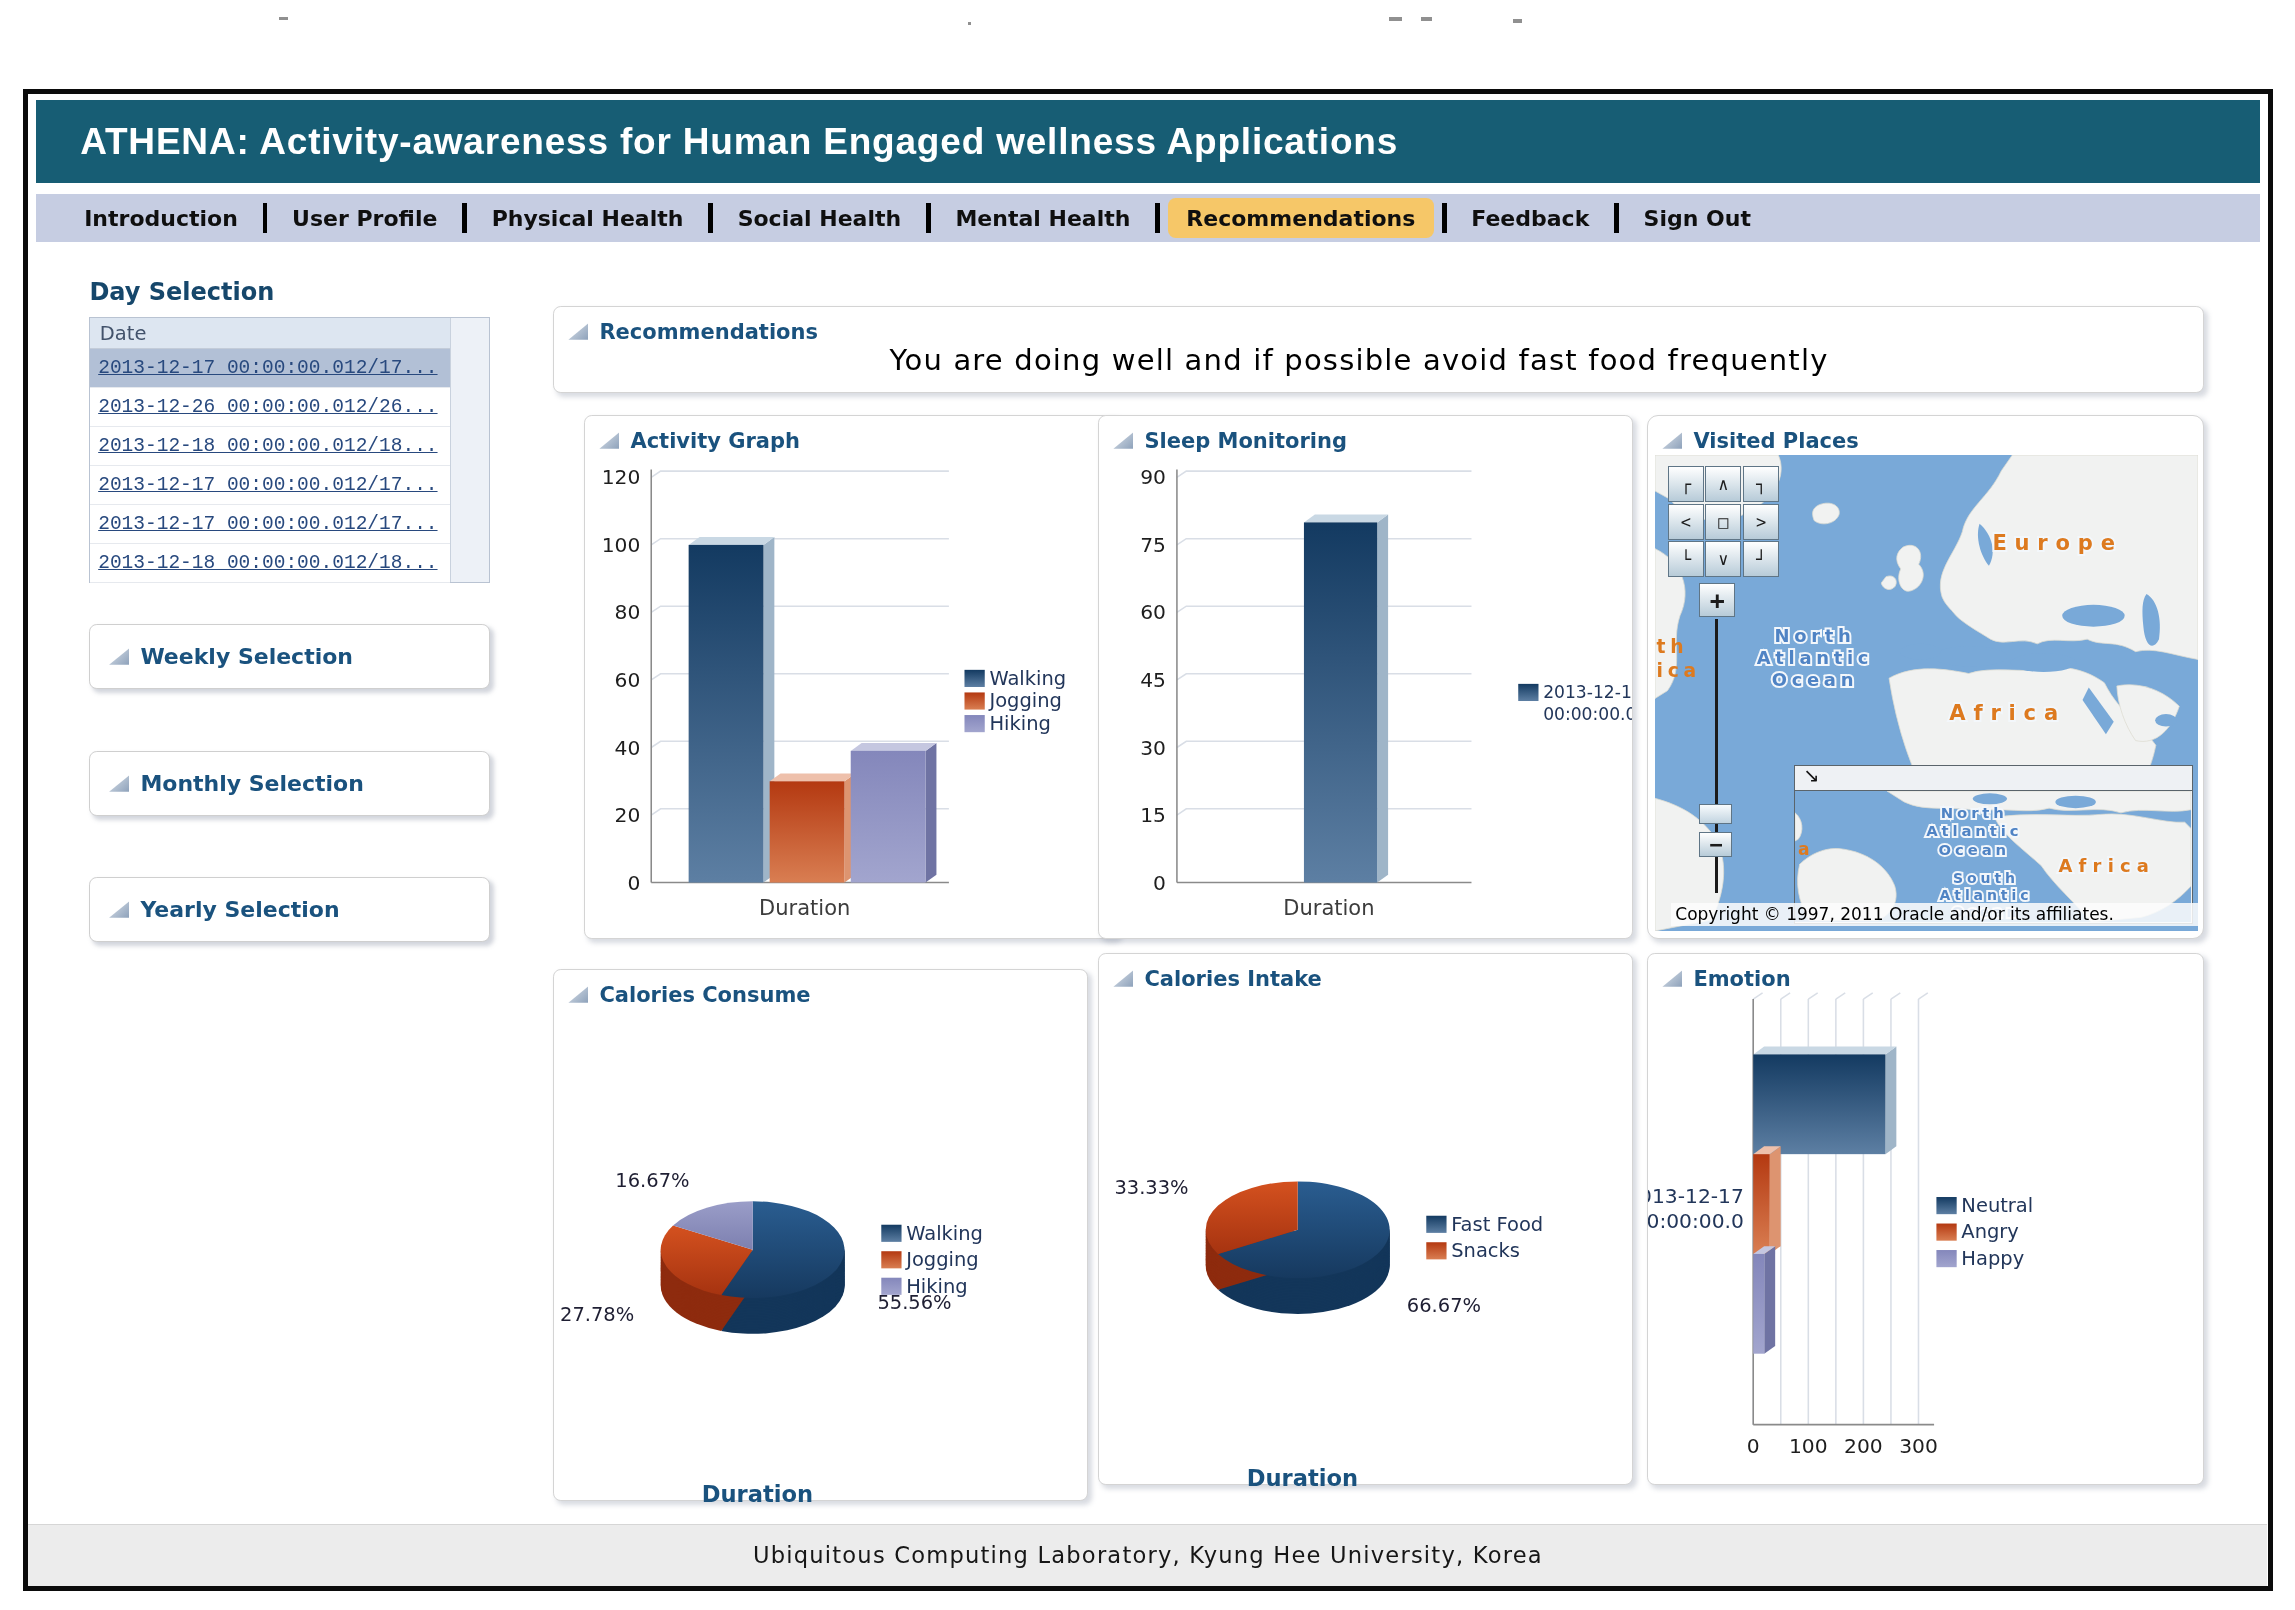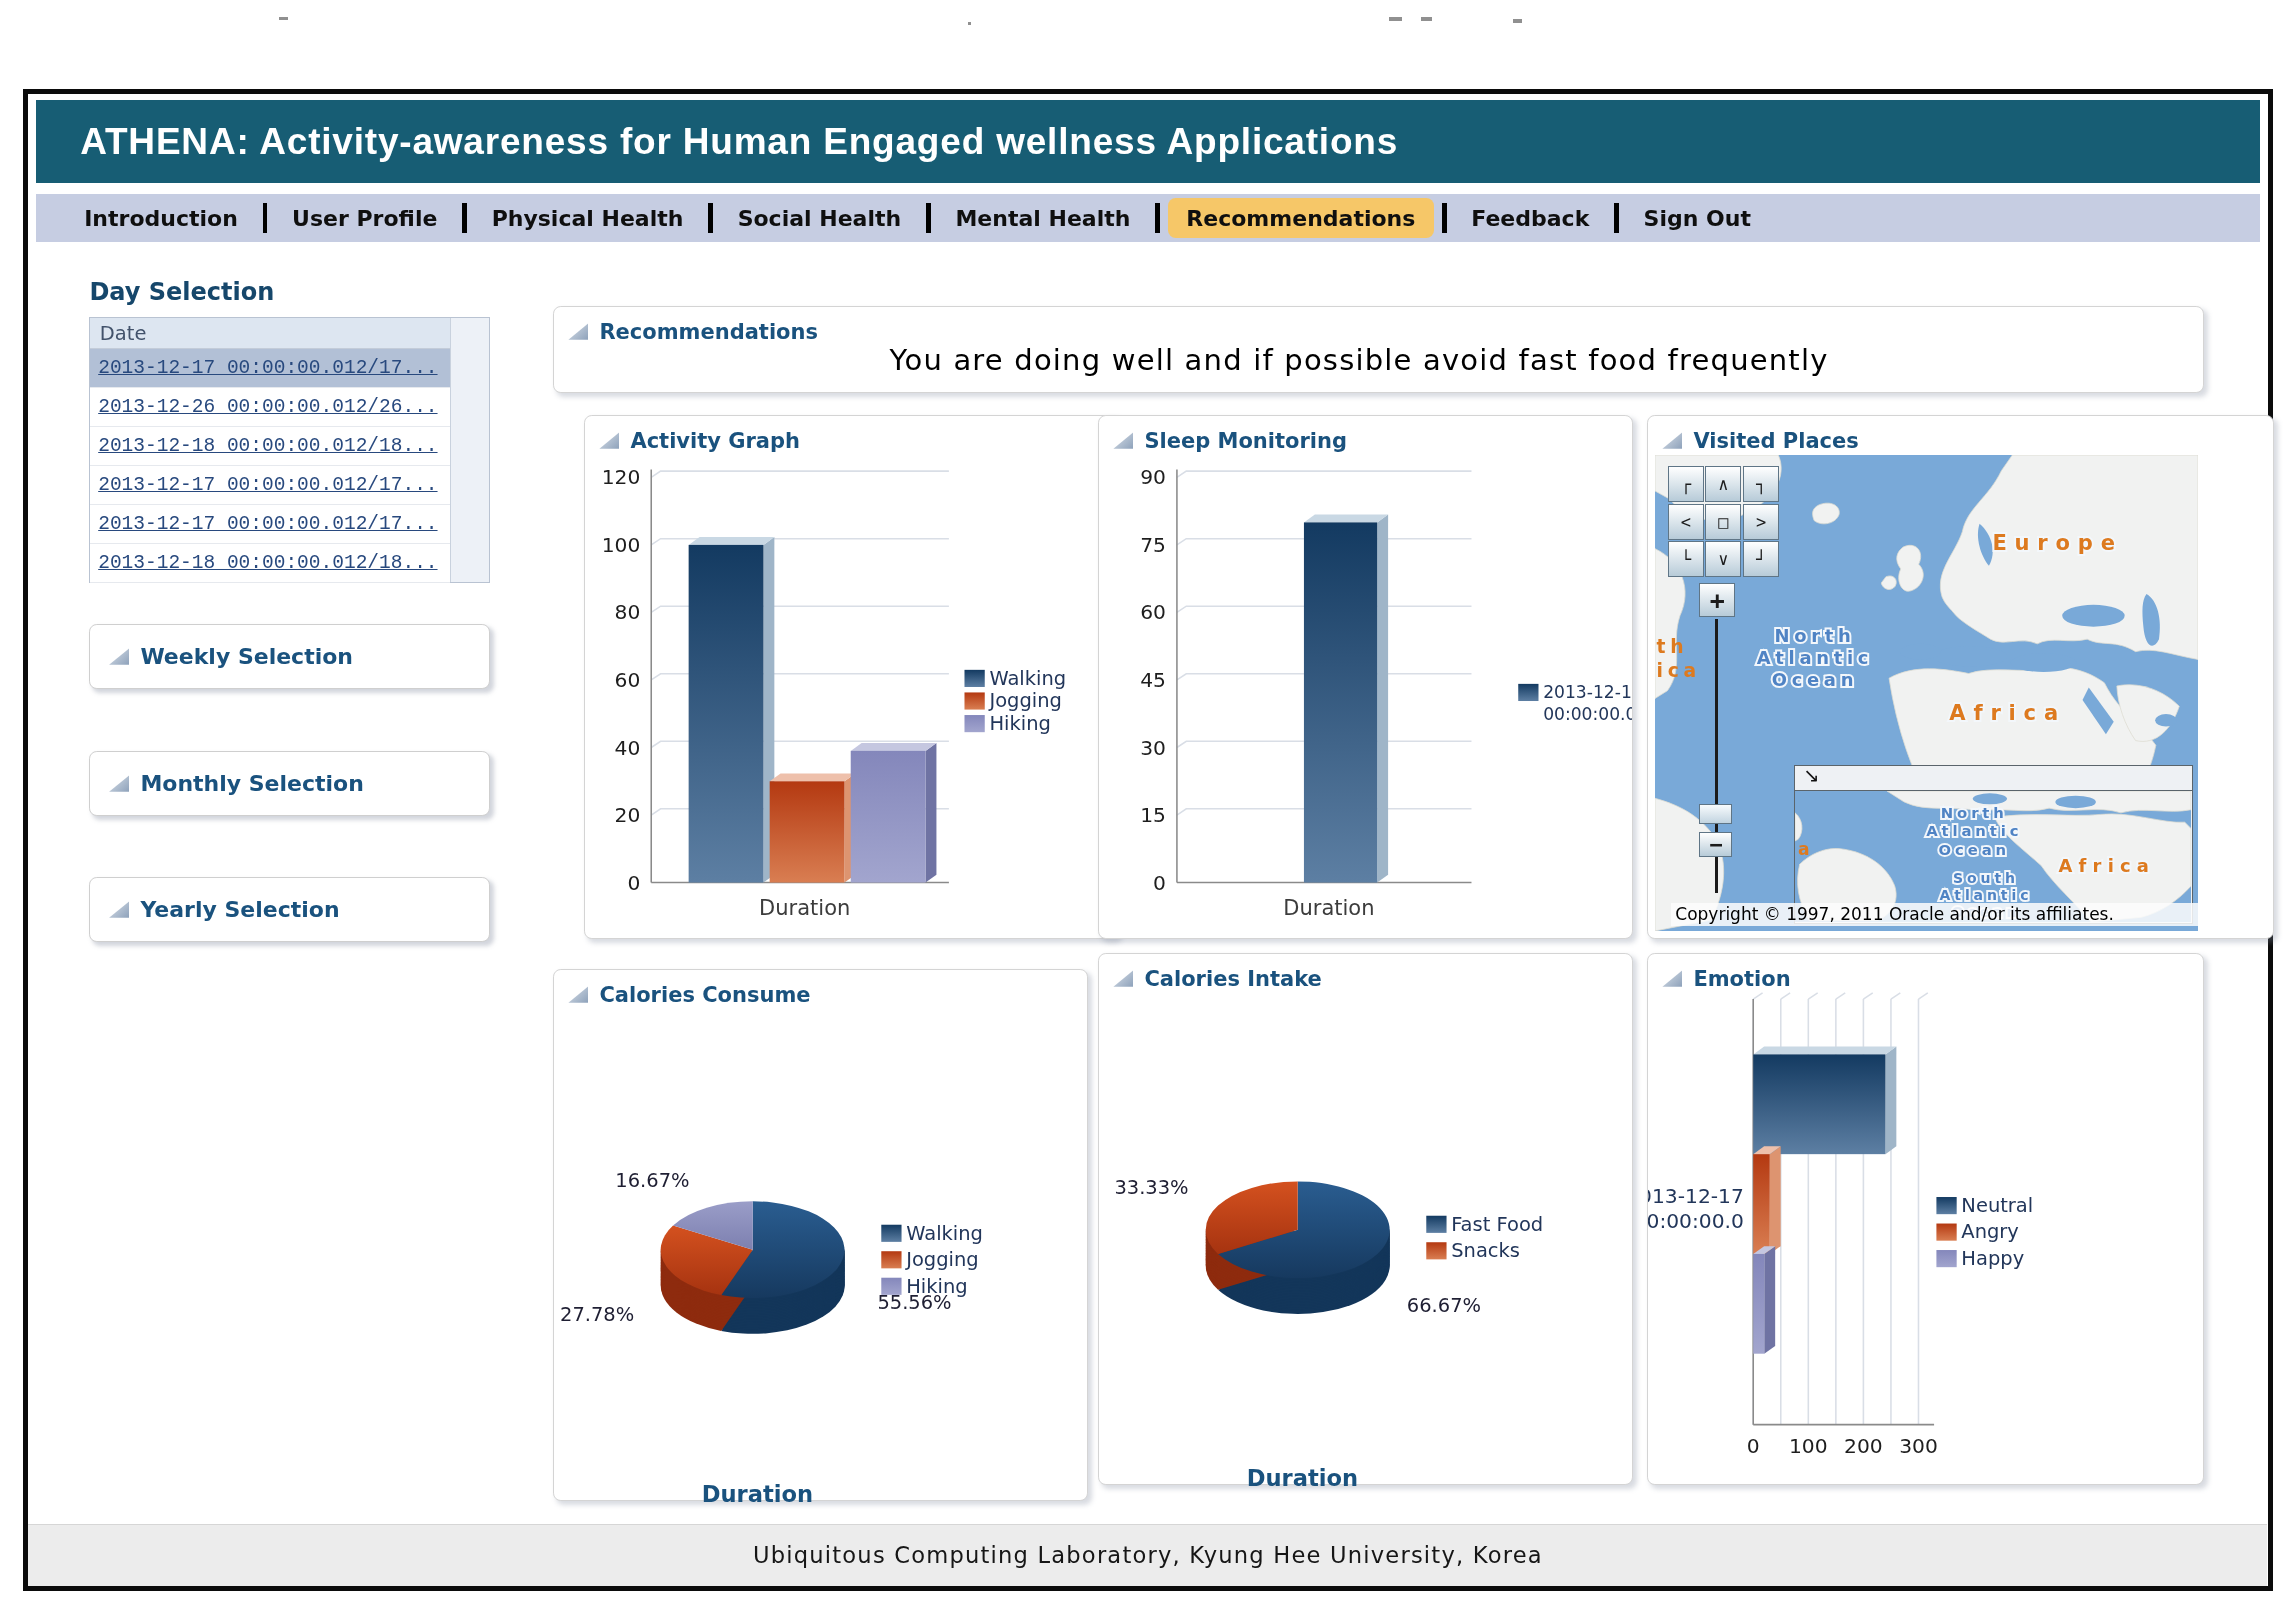--- a/index.html
+++ b/index.html
@@ -248,21 +248,21 @@
           <polygon points="357,92.77777777777783 371,82.77777777777783 371,545 357,555" fill="#9fb5c8"></polygon>
           <polygon points="263,92.77777777777783 277,82.77777777777783 371,82.77777777777783 357,92.77777777777783" fill="#c9d8e4"></polygon>
           <rect x="263" y="92.77777777777783" width="94" height="462.2222222222222" fill="url(#sleep-f0)"></rect>
           <text x="295" y="596" text-anchor="middle" font-size="27" fill="#3c3c3c">Duration</text>
           <rect x="538" y="300" width="26" height="22" fill="url(#sleep-lg0)"></rect>
           <text x="570" y="318" font-size="22" fill="#22365a">2013-12-17</text>
           <text x="570" y="346" font-size="22" fill="#22365a">00:00:00.0</text>
         </svg></div>
   </div>
 
-  <div class="panel" id="panel-map" style="left:1619px;top:321px;width:627px;height:524px;">
+  <div class="panel" id="panel-map" style="left:1619px;top:321px;width:557px;height:524px;border-radius:11px;">
     <div class="p-head">
         <div class="tri"></div>
       <div class="p-title">Visited Places</div>
       </div>
     <div class="map-area">
       <div id="map-main"><svg width="543" height="476" viewBox="0 0 696 610">
             <rect x="0" y="0" width="696" height="610" fill="#79a9d8"></rect>
             <path d="M0,0 L158,0 C170,26 152,58 120,72 C86,96 40,82 18,56 L0,46 Z" fill="#f1f2f1" stroke="#dddcd2" stroke-width="1"></path>
             <path d="M210,64 C224,58 238,64 236,76 C232,88 214,92 204,84 C200,74 202,68 210,64 Z" fill="#f1f2f1" stroke="#dddcd2" stroke-width="1"></path>
             <path d="M0,120 C34,136 48,172 32,206 C20,242 38,272 16,302 L0,312 Z" fill="#f1f2f1" stroke="#dddcd2" stroke-width="1"></path>

